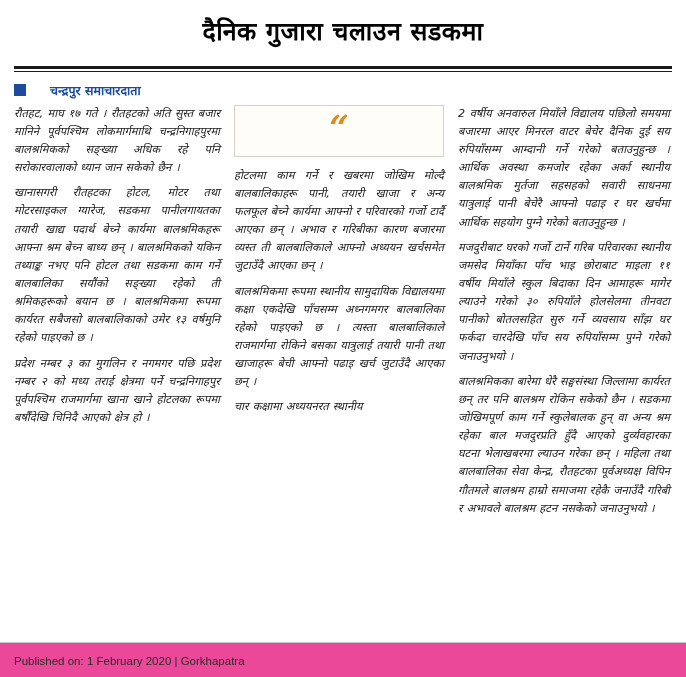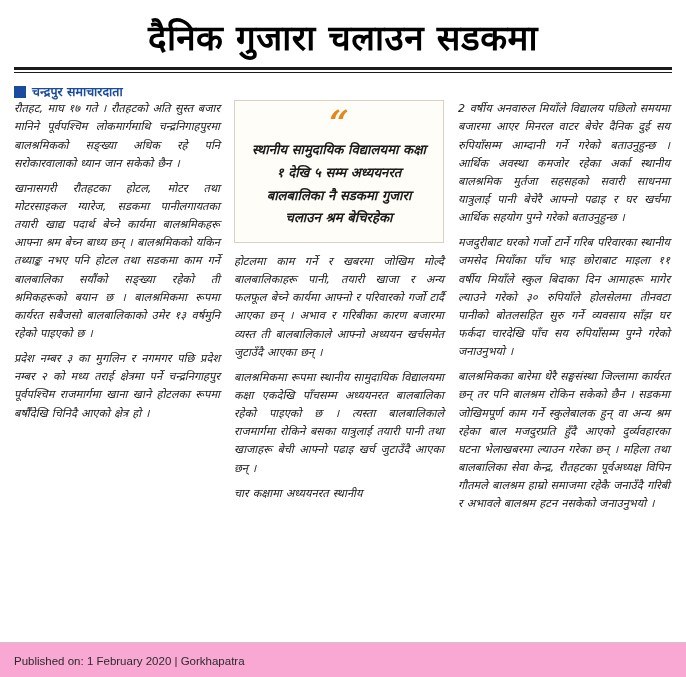--- a/index.html
+++ b/index.html
@@ -17,39 +17,40 @@
   }
   .page {
     width: 686px;
     height: 677px;
     padding: 10px 14px 0 14px;
     position: relative;
   }
   .headline {
     font-family: "DejaVu Sans", sans-serif;
     font-weight: bold;
-    font-size: 35px;
+    font-size: 25px;
     line-height: 1.15;
     text-align: center;
     letter-spacing: 0.5px;
     color: #000000;
-    padding: 8px 0 9px 0;
+    padding: 8px 0 19px 0;
   }
   .rule-thick {
     border-top: 3px solid #1b1b1b;
     margin: 0 0 2px 0;
   }
   .rule-thin {
     border-top: 1px solid #1b1b1b;
     margin: 0 0 10px 0;
   }
   .byline-row {
     display: flex;
     align-items: center;
-    gap: 6px;
+    gap: 24px;
+    margin-bottom: 6px;
   }
   .byline-mark {
     width: 12px; height: 12px;
     background: #1a4b9c;
     display: inline-block;
     flex: none;
   }
   .byline-text {
     font-family: "DejaVu Sans", sans-serif;
     font-weight: bold;
@@ -101,21 +102,21 @@
     text-align: center;
     color: #1b1b1b;
   }
   .footer {
     position: absolute;
     left: 0;
     bottom: 0;
     width: 686px;
     border-top: 1px solid #c9c9c9;
     padding: 7px 14px 8px 14px;
-    background: #f9a8d4;
+    background: #ec4899;
   }
   .footer-text {
     font-family: "Liberation Sans", sans-serif;
     font-size: 11.5px;
     color: #2b2b2b;
   }
 </style>
 </head>
 <body>
 
@@ -135,24 +136,23 @@
 
     <div class="col left">
       <p class="body">रौतहट, माघ १७ गते । रौतहटको अति सुस्त बजार मानिने पूर्वपश्चिम लोकमार्गमाथि चन्द्रनिगाहपुरमा बालश्रमिकको सङ्ख्या अधिक रहे पनि सरोकारवालाको ध्यान जान सकेको छैन ।</p>
       <p class="body">खानासगरी रौतहटका होटल, मोटर तथा मोटरसाइकल ग्यारेज, सडकमा पानीलगायतका तयारी खाद्य पदार्थ बेच्ने कार्यमा बालश्रमिकहरू आफ्ना श्रम बेच्न बाध्य छन् । बालश्रमिकको यकिन तथ्याङ्क नभए पनि होटल तथा सडकमा काम गर्ने बालबालिका सयौंको सङ्ख्या रहेको ती श्रमिकहरूको बयान छ । बालश्रमिकमा रूपमा कार्यरत सबैजसो बालबालिकाको उमेर १३ वर्षमुनि रहेको पाइएको छ ।</p>
       <p class="body">प्रदेश नम्बर ३ का मुगलिन र नगमगर पछि प्रदेश नम्बर २ को मध्य तराई क्षेत्रमा पर्ने चन्द्रनिगाहपुर पूर्वपश्चिम राजमार्गमा खाना खाने होटलका रूपमा बर्षौंदेखि चिनिदै आएको क्षेत्र हो ।</p>
     </div>
 
     <div class="col mid">
       <div class="pullquote">
         <div class="quote-mark">“</div>
-        <div class="quote-text">स्थानीय सामुदायिक विद्यालयमा कक्षा १ देखि ५ सम्म अध्ययनरत बालबालिका नै सडकमा गुजारा चलाउन श्रम बेचिरहेका</div>
       </div>
       <p class="body">होटलमा काम गर्ने र खबरमा जोखिम मोल्दै बालबालिकाहरू पानी, तयारी खाजा र अन्य फलफूल बेच्ने कार्यमा आफ्नो र परिवारको गर्जो टार्दै आएका छन् । अभाव र गरिबीका कारण बजारमा व्यस्त ती बालबालिकाले आफ्नो अध्ययन खर्चसमेत जुटाउँदै आएका छन् ।</p>
-      <p class="body">बालश्रमिकमा रूपमा स्थानीय सामुदायिक विद्यालयमा कक्षा एकदेखि पाँचसम्म अध्ययनरत बालबालिका रहेको पाइएको छ । त्यस्ता बालबालिकाले राजमार्गमा रोकिने बसका यात्रुलाई तयारी पानी तथा खाजाहरू बेची आफ्नो पढाइ खर्च जुटाउँदै आएका छन् ।</p>
+      <p class="body">बालश्रमिकमा रूपमा स्थानीय सामुदायिक विद्यालयमा कक्षा एकदेखि पाँचसम्म अध्नगमगर बालबालिका रहेको पाइएको छ । त्यस्ता बालबालिकाले राजमार्गमा रोकिने बसका यात्रुलाई तयारी पानी तथा खाजाहरू बेची आफ्नो पढाइ खर्च जुटाउँदै आएका छन् ।</p>
       <p class="body">चार कक्षामा अध्ययनरत स्थानीय</p>
     </div>
 
     <div class="col right">
       <p class="body">2 वर्षीय अनवारुल मियाँले विद्यालय पछिलो समयमा बजारमा आएर मिनरल वाटर बेचेर दैनिक दुई सय रुपियाँसम्म आम्दानी गर्ने गरेको बताउनुहुन्छ । आर्थिक अवस्था कमजोर रहेका अर्का स्थानीय बालश्रमिक मुर्तजा सहसहको सवारी साधनमा यात्रुलाई पानी बेचेरै आफ्नो पढाइ र घर खर्चमा आर्थिक सहयोग पुग्ने गरेको बताउनुहुन्छ ।</p>
       <p class="body">मजदुरीबाट घरको गर्जो टार्ने गरिब परिवारका स्थानीय जमसेद मियाँका पाँच भाइ छोराबाट माइला ११ वर्षीय मियाँले स्कुल बिदाका दिन आमाहरू मागेर ल्याउने गरेको ३० रुपियाँले होलसेलमा तीनवटा पानीको बोतलसहित सुरु गर्ने व्यवसाय साँझ घर फर्कदा चारदेखि पाँच सय रुपियाँसम्म पुग्ने गरेको जनाउनुभयो ।</p>
       <p class="body">बालश्रमिकका बारेमा धेरै सङ्घसंस्था जिल्लामा कार्यरत छन् तर पनि बालश्रम रोकिन सकेको छैन । सडकमा जोखिमपूर्ण काम गर्ने स्कुलेबालक हुन् वा अन्य श्रम रहेका बाल मजदुरप्रति हुँदै आएको दुर्व्यवहारका घटना भेलाखबरमा ल्याउन गरेका छन् । महिला तथा बालबालिका सेवा केन्द्र, रौतहटका पूर्वअध्यक्ष विपिन गौतमले बालश्रम हाम्रो समाजमा रहेकै जनाउँदै गरिबी र अभावले बालश्रम हटन नसकेको जनाउनुभयो ।</p>
     </div>
 
   </div>

